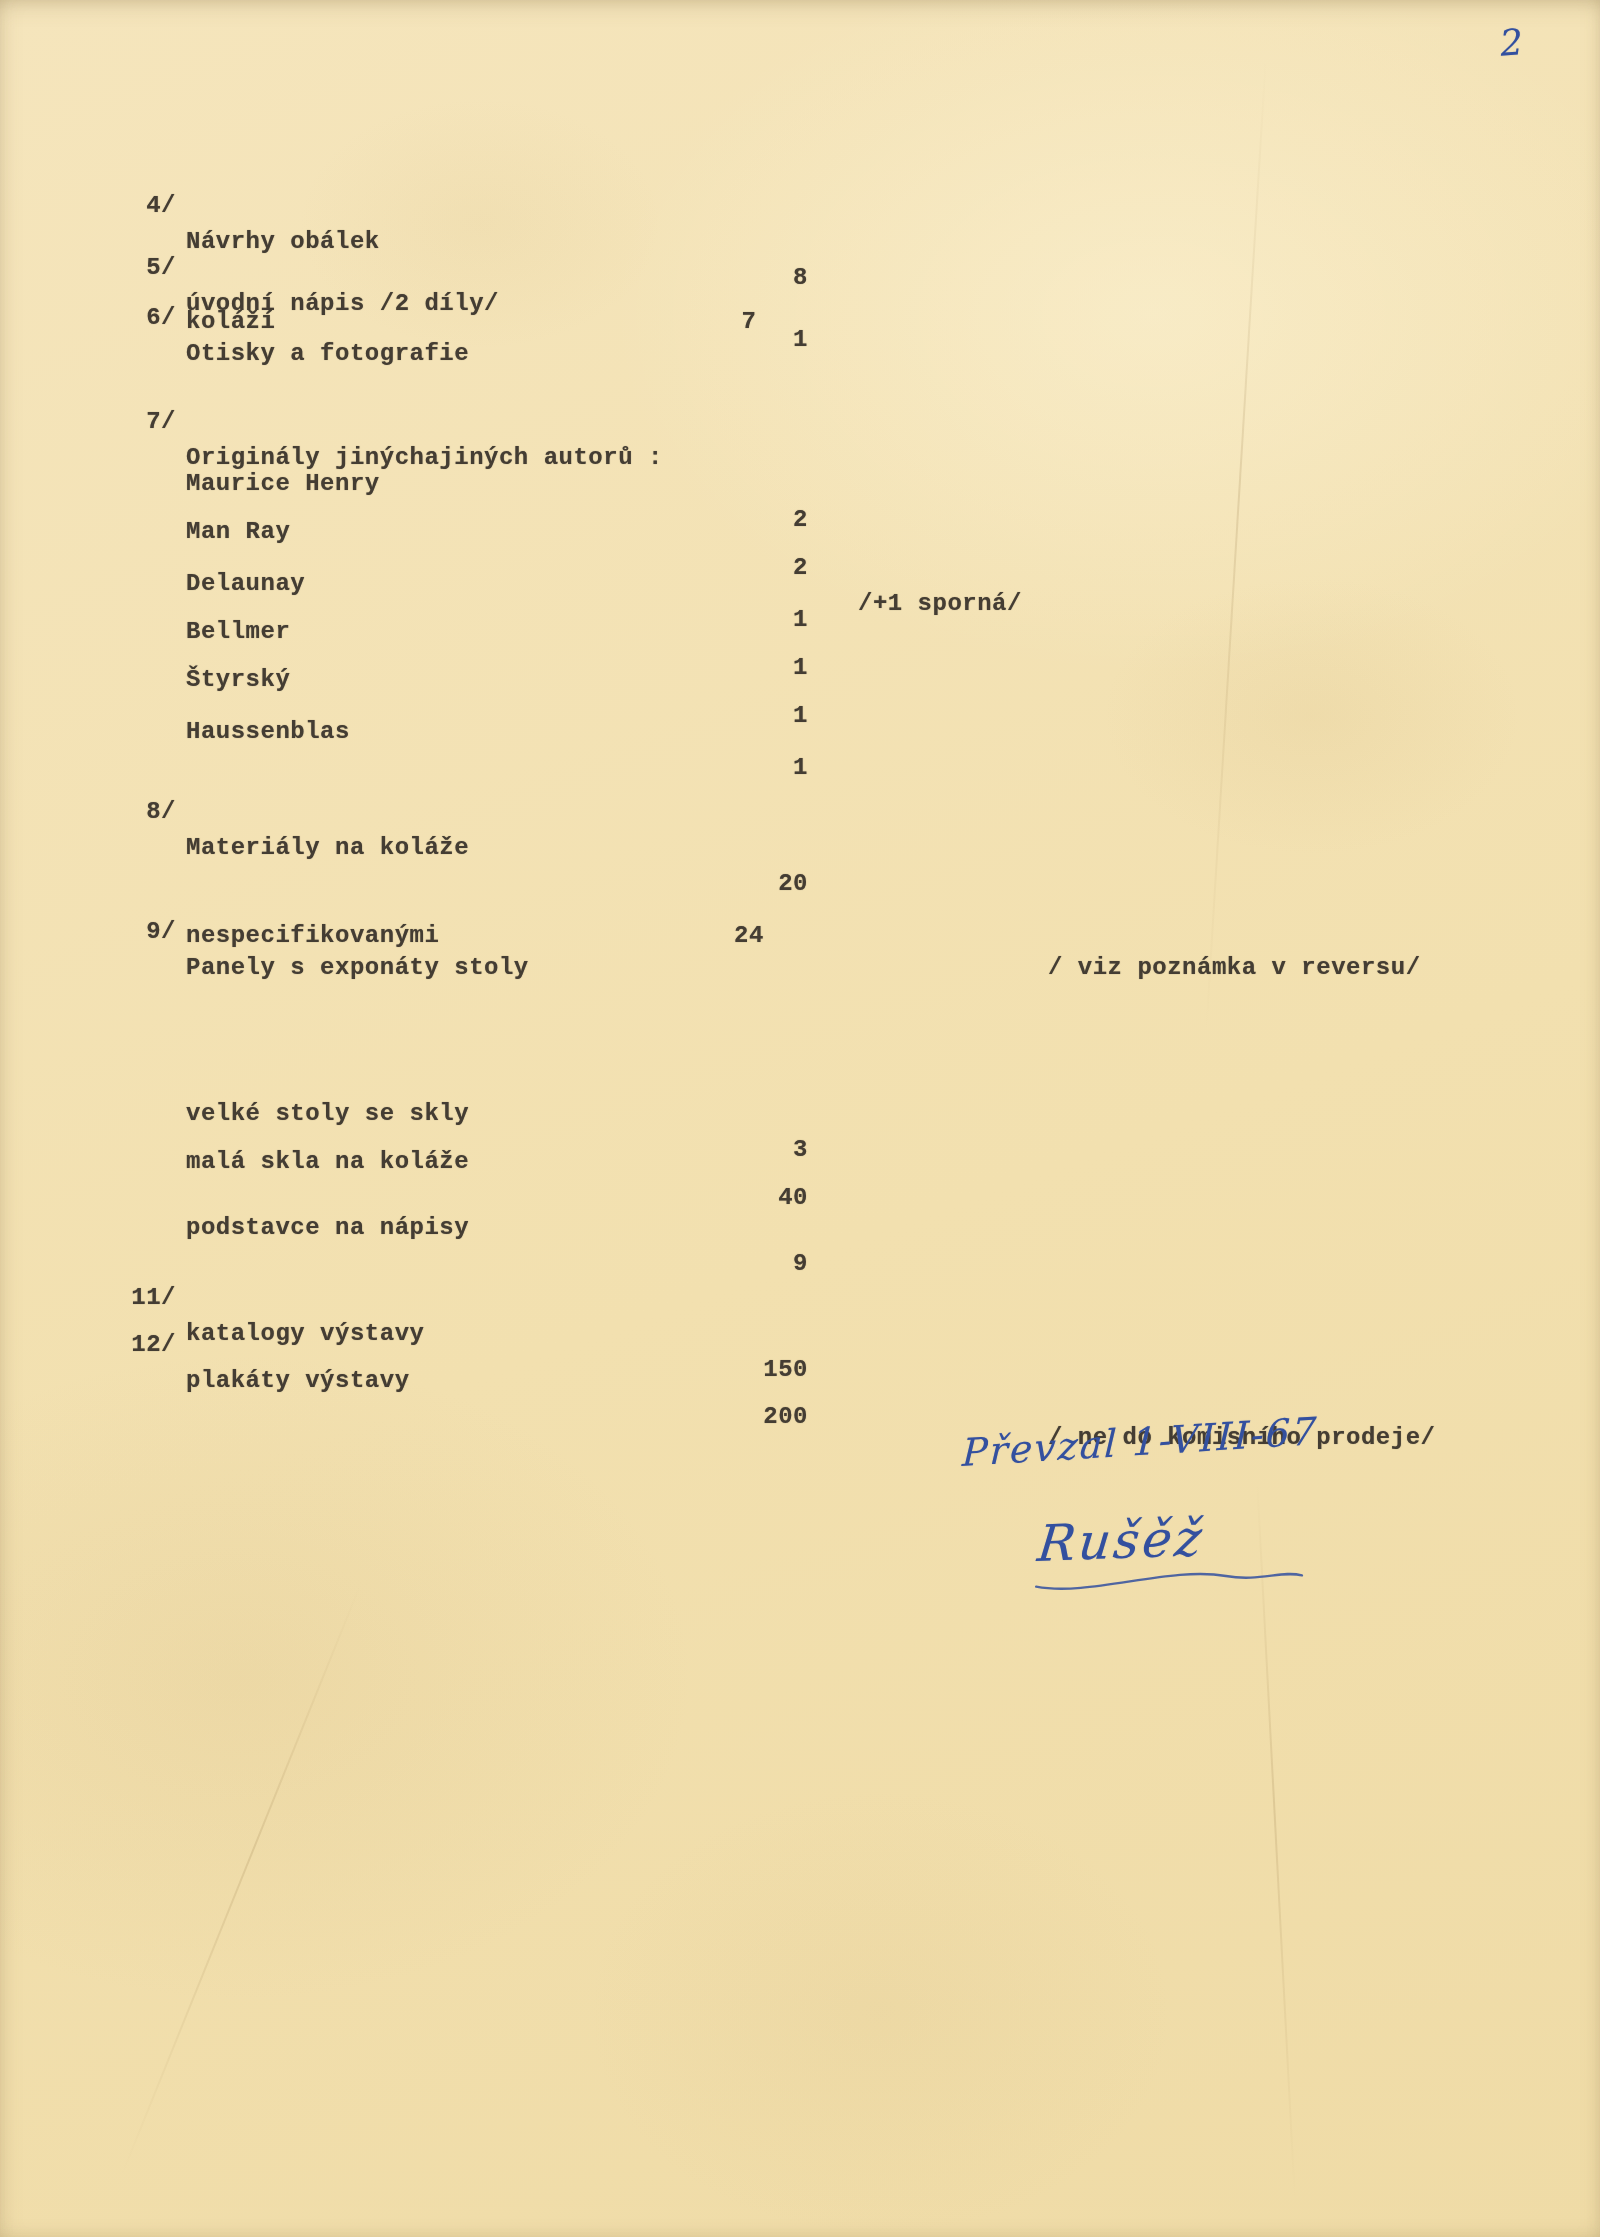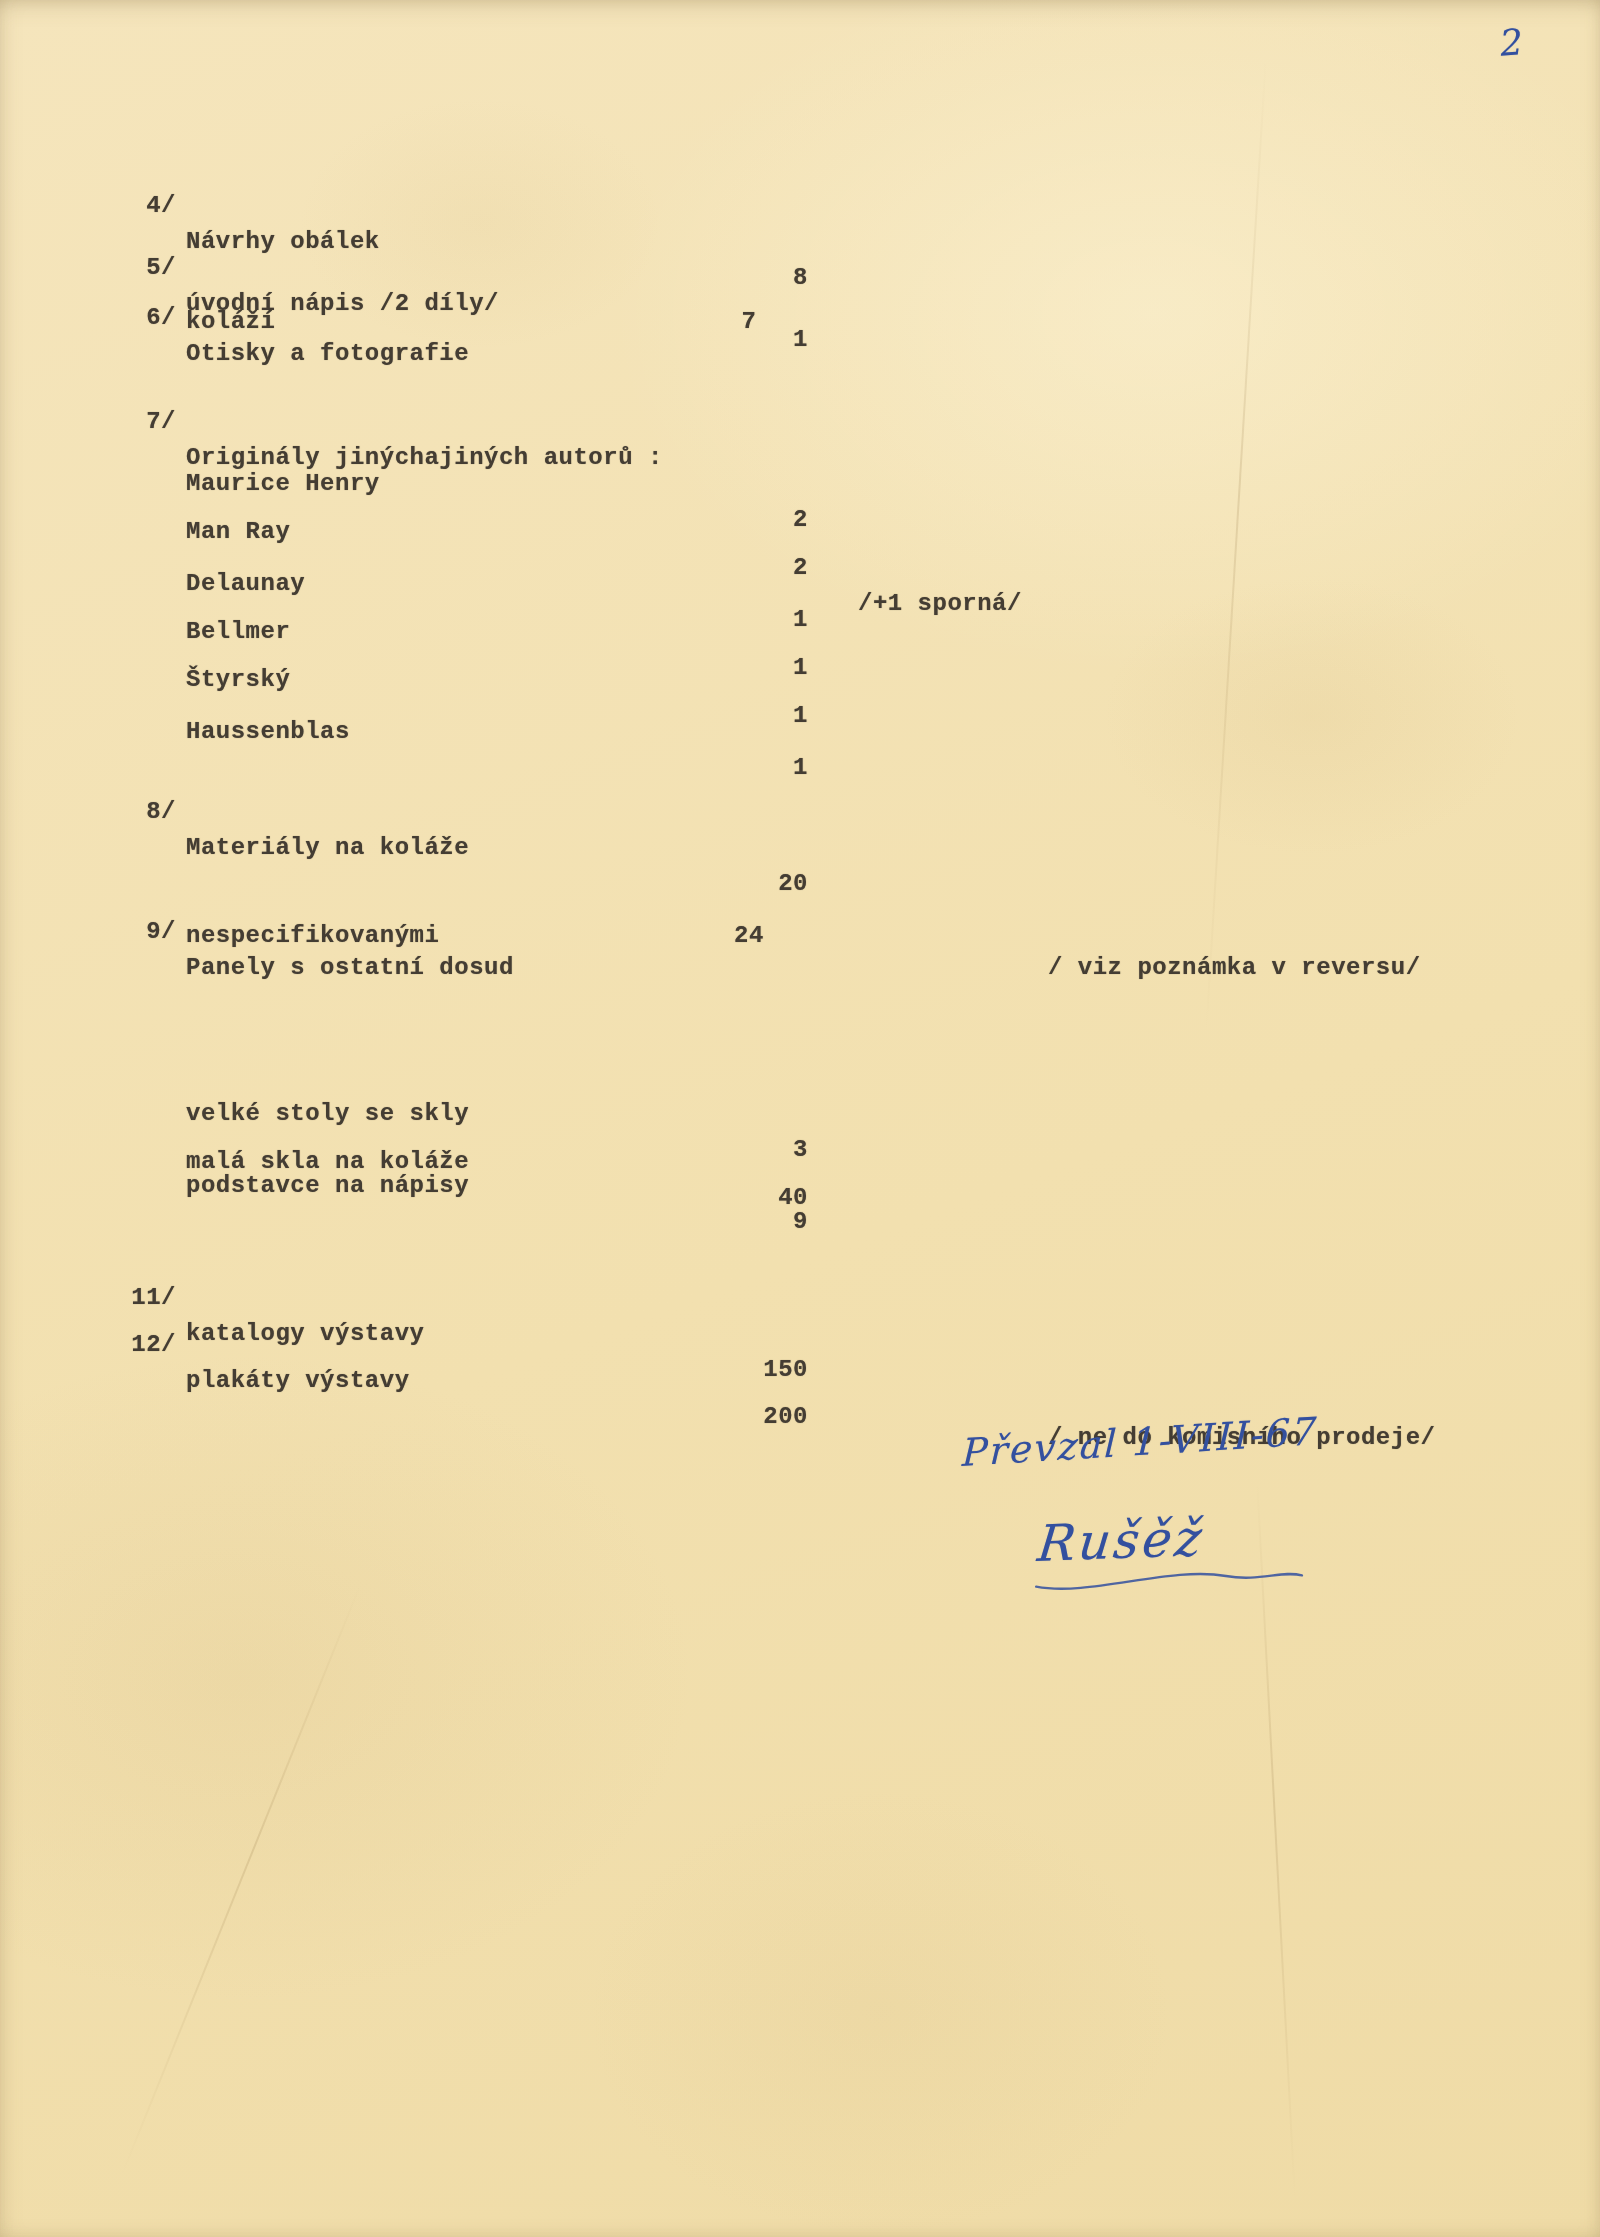--- a/index.html
+++ b/index.html
@@ -138,36 +138,36 @@
   </div>
 
   <div class="row" style="top:758px">
     <span class="num">8/</span>
     <span class="label">Materiály na koláže</span>
     <span class="qty">20</span>
   </div>
 
   <div class="row double" style="top:878px">
     <span class="num">9/</span>
-    <span class="label">Panely s ostatní dosud</span>
+    <span class="label">Panely s exponáty stoly</span>
     <span class="label l2">nespecifikovanými</span>
     <span class="qty l2">24</span>
     <span class="note far l2">/ viz poznámka v reversu/</span>
   </div>
 
 
   <div class="row" style="top:1060px">
     <span class="label">velké stoly se skly</span>
     <span class="qty">3</span>
   </div>
   <div class="row" style="top:1108px">
     <span class="label">malá skla na koláže</span>
     <span class="qty">40</span>
   </div>
-  <div class="row" style="top:1132px">
+  <div class="row" style="top:1174px">
     <span class="label">podstavce na nápisy</span>
     <span class="qty">9</span>
   </div>
 
   <div class="row" style="top:1244px">
     <span class="num">11/</span>
     <span class="label">katalogy výstavy</span>
     <span class="qty">150</span>
     <span class="note far">/ ne do komisního prodeje/</span>
   </div>

